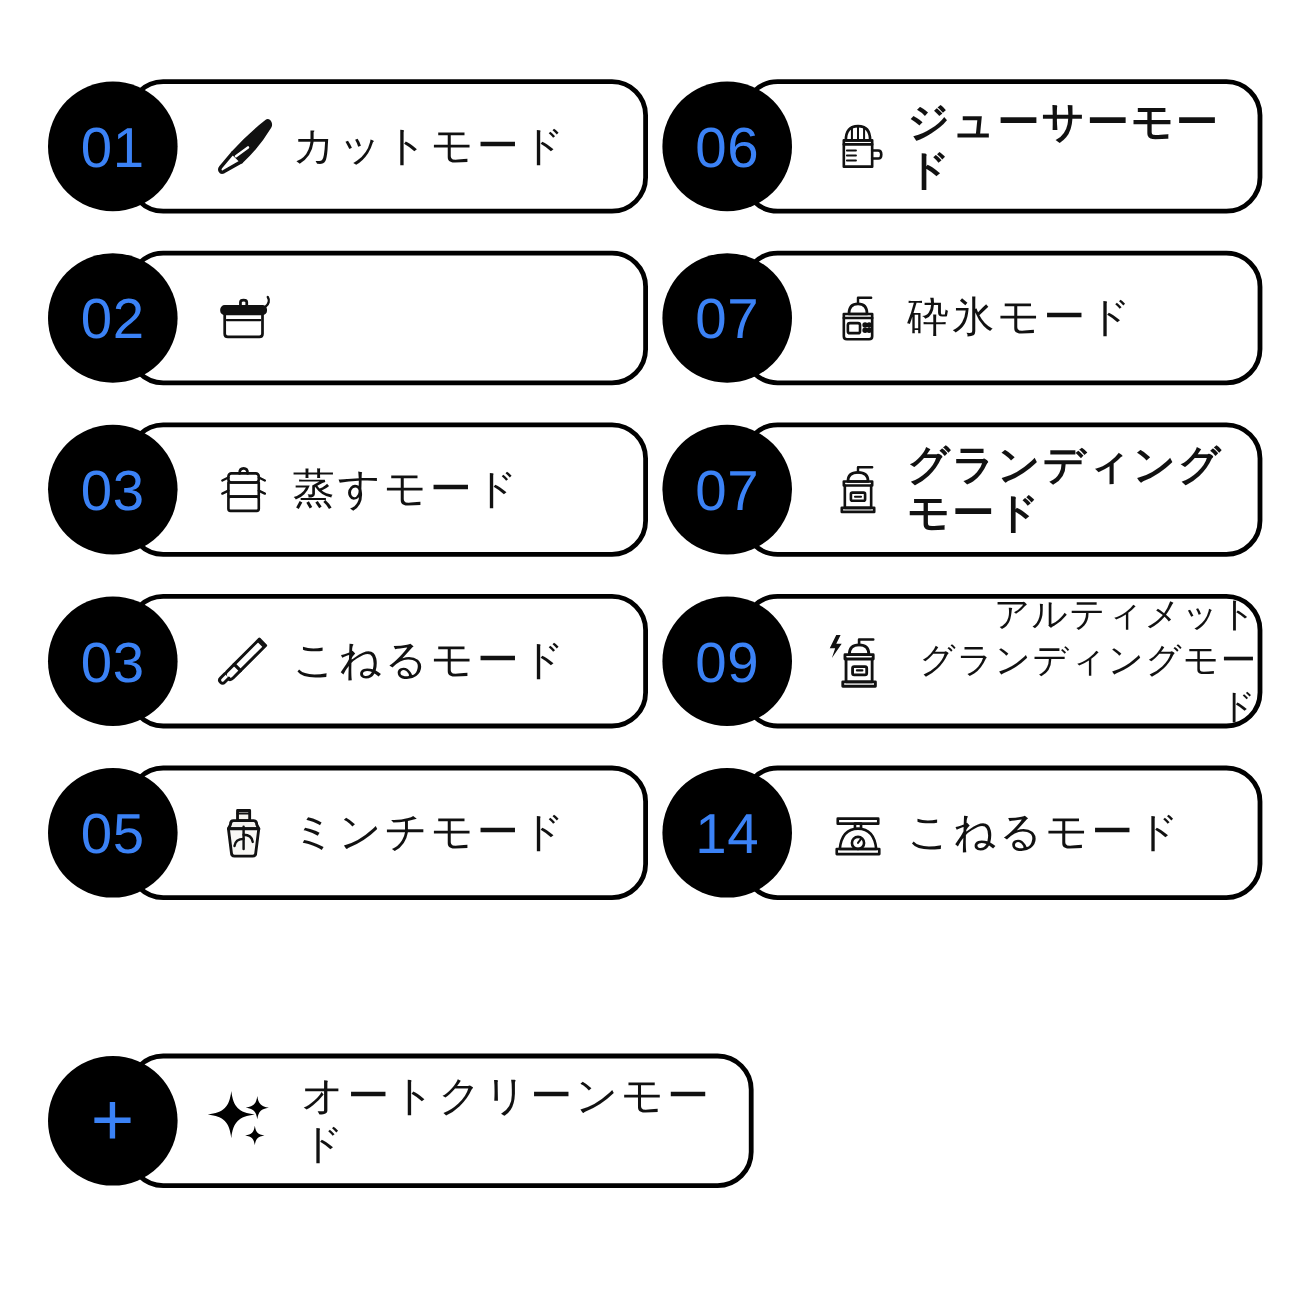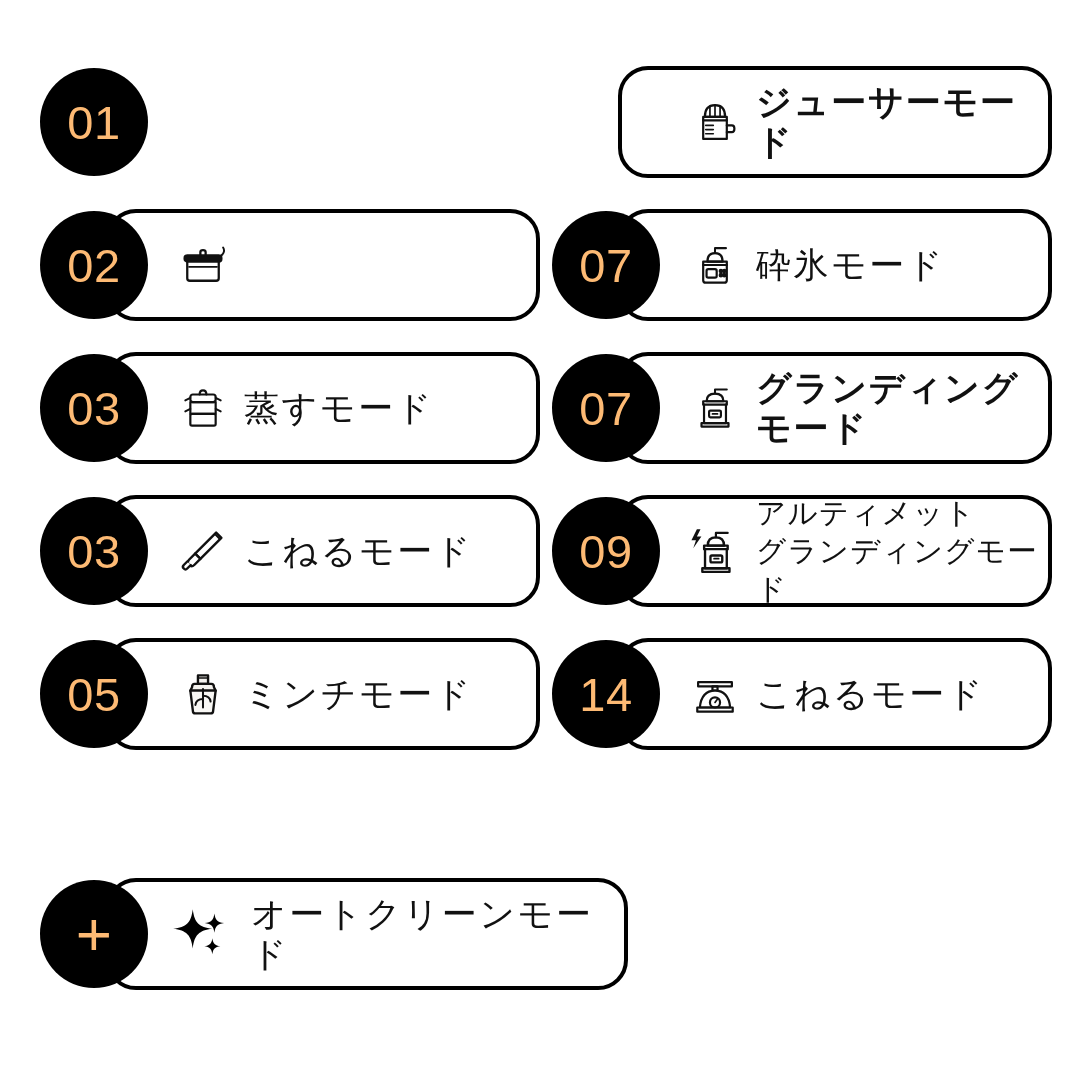--- a/index.html
+++ b/index.html
@@ -54,21 +54,21 @@
   }
 
   .badge {
     position: absolute;
     left: 0;
     top: 2px;
     width: 108px;
     height: 108px;
     border-radius: 50%;
     background: #000000;
-    color: #fdba74;
+    color: #3b82f6;
     display: flex;
     align-items: center;
     justify-content: center;
     font-size: 47px;
     font-weight: 400;
     letter-spacing: 0.5px;
     z-index: 3;
     line-height: 1;
     user-select: none;
   }
@@ -97,20 +97,21 @@
     font-weight: 400;
     letter-spacing: 2.5px;
     line-height: 1.15;
     white-space: pre-line;
     color: #111;
   }
   .label.two-line {
     font-size: 29.5px;
     letter-spacing: 1.2px;
     line-height: 1.28;
+    text-align: right;
   }
   .label.small-gap { letter-spacing: 1.8px; font-weight: bold; }
 
   
   .footer-row {
     position: absolute;
     left: 40px;
     top: 878px;
     width: 588px;
     height: 112px;
@@ -125,20 +126,30 @@
   }
 </style>
 </head>
 <body>
 
 <div class="board">
 
   <div class="column left">
 
     <div class="mode-item">
+      <div class="pill">
+        <span class="icon-slot">
+          <svg width="58" height="58" viewBox="0 0 64 64" fill="none" stroke="#111" stroke-width="3.2" stroke-linecap="round" stroke-linejoin="round">
+            <path d="M53 9 C44 16 31 28 22 38 L30 46 C40 37 50 24 56 14 C57.5 11.5 55.5 7 53 9 Z" fill="#111" stroke="#111"></path>
+            <path d="M22 38 L11 51 C9 53.4 10.6 56.6 13.6 55.4 L30 46 Z" fill="#fff" stroke="#111"></path>
+            <path d="M25 41 L36 33" stroke="#fff" stroke-width="2.4"></path>
+          </svg>
+        </span>
+        <span class="label">カットモード</span>
+      </div>
       <div class="badge">01</div>
     </div>
 
     <div class="mode-item">
       <div class="pill">
         <span class="icon-slot">
           <svg width="56" height="56" viewBox="0 0 64 64" fill="none" stroke="#111" stroke-width="2.6" stroke-linecap="round" stroke-linejoin="round">
             <path d="M14 27 L14 47 Q14 50 17 50 L47 50 Q50 50 50 47 L50 27 Z"></path>
             <rect x="11" y="21" width="42" height="7" rx="3" fill="#111" stroke="#111"></rect>
             <path d="M29 21 L29 17 Q29 15 32 15 Q35 15 35 17 L35 21"></path>
@@ -211,20 +222,21 @@
             <path d="M20 26 Q20 12 32 12 Q44 12 44 26 Z" fill="#fff"></path>
             <path d="M26 13 L26 25 M32 12 L32 26 M38 13 L38 25" stroke-width="2"></path>
             <path d="M18 26 L46 26 L46 30 L18 30 Z"></path>
             <path d="M18 30 L18 52 L46 52 L46 30"></path>
             <path d="M46 36 L52 36 Q55 36 55 40 Q55 44 52 44 L46 44"></path>
             <path d="M21 36 L30 36 M21 41 L30 41 M21 46 L30 46" stroke-width="1.9"></path>
           </svg>
         </span>
         <span class="label small-gap">ジューサーモード</span>
       </div>
+      <div class="badge">06</div>
     </div>
 
     <div class="mode-item">
       <div class="pill">
         <span class="icon-slot">
           <svg width="54" height="54" viewBox="0 0 64 64" fill="none" stroke="#111" stroke-width="2.6" stroke-linecap="round" stroke-linejoin="round">
             <path d="M23 28 Q23 18 32 18 Q41 18 41 28 Z" fill="#fff"></path>
             <path d="M32 18 L32 12 L45 12" stroke-width="2.4"></path>
             <path d="M18 28 L46 28 L46 32 L18 32 Z"></path>
             <path d="M18 32 L18 50 Q18 53 21 53 L43 53 Q46 53 46 50 L46 32"></path>

